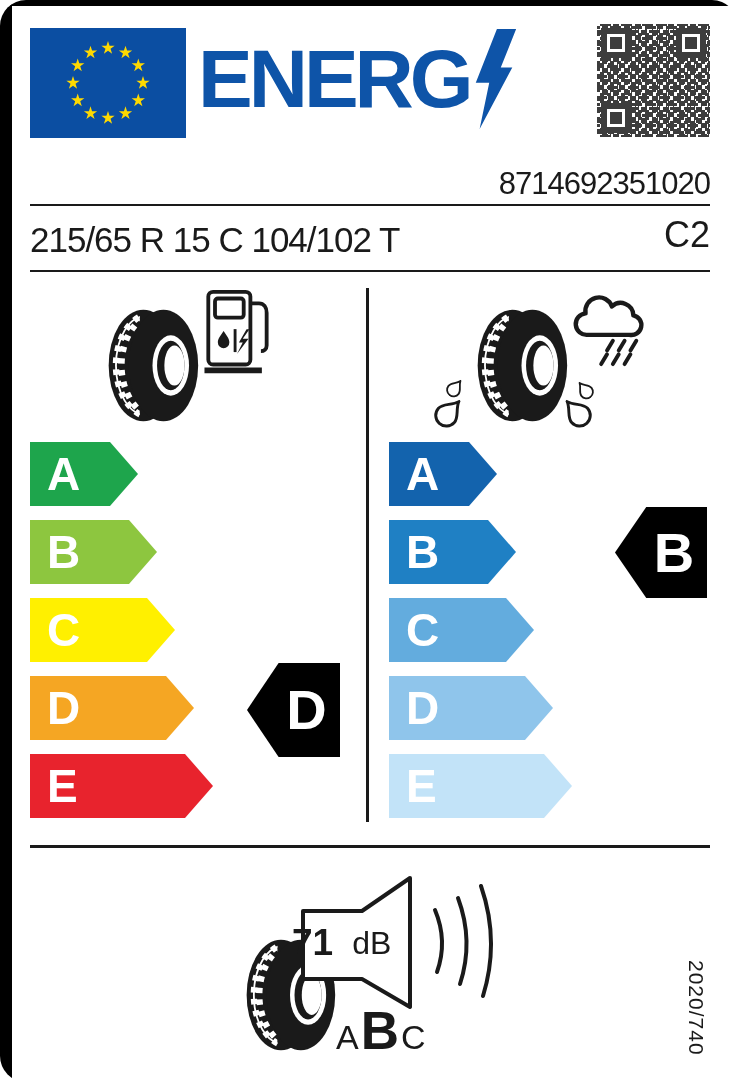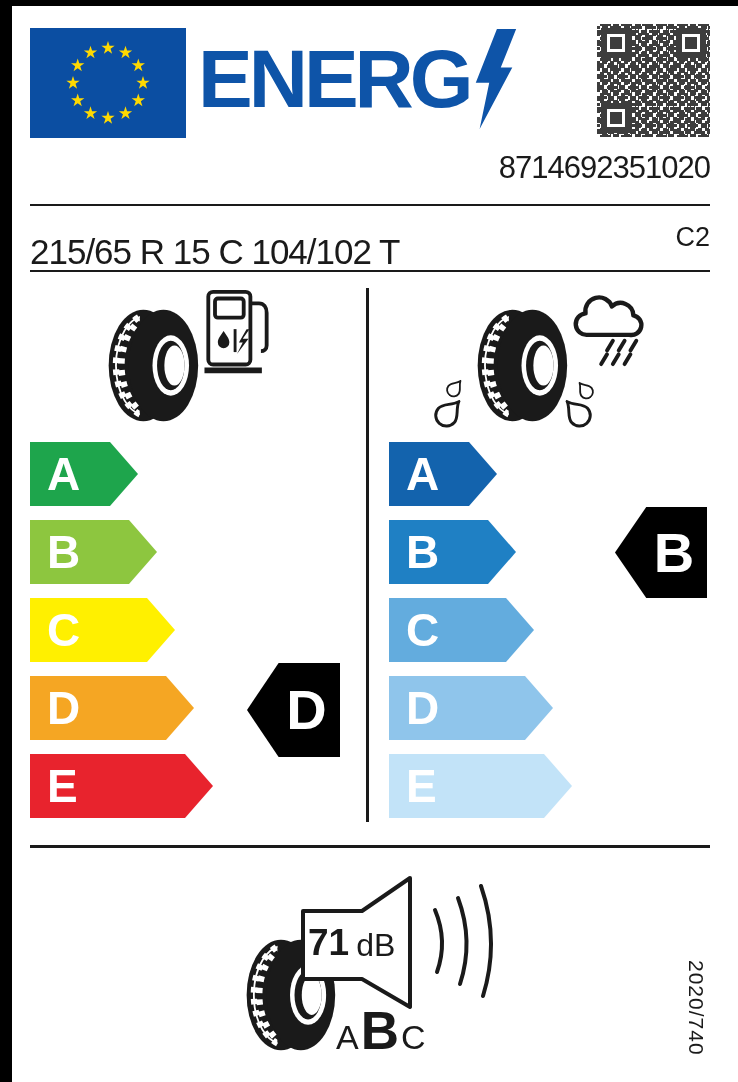--- a/index.html
+++ b/index.html
@@ -1,47 +1,47 @@
 <!DOCTYPE html>
 <html><head>
 <meta charset="utf-8">
 <style>
   html,body{margin:0;padding:0;background:#fff;}
   .label{
     position:relative;width:738px;height:1082px;background:#fff;overflow:hidden;
-    font-family:"Liberation Sans",sans-serif;color:#1a1a1a;
+    font-family:"Liberation Sans",sans-serif;color:#1a1a1a;border-radius:26px;
   }
   .abs{position:absolute;}
   .bar-top{left:0;top:0;width:738px;height:6px;background:#000;}
   .bar-left{left:0;top:0;width:12px;height:1082px;background:#000;}
   .flag{left:30px;top:28px;width:156px;height:110px;}
   .energ{left:198px;top:26px;height:106px;display:flex;align-items:center;}
   .energ-text{font-size:82px;font-weight:bold;letter-spacing:-4px;line-height:1;}
   .energ-bolt{width:46px;height:100px;margin-left:2px;}
   .qr{left:597px;top:24px;width:113px;height:113px;
     background:
       repeating-conic-gradient(#3d3d3d 0% 25%, rgba(0,0,0,0) 0% 50%) 0px 0px/11px 11px,
       repeating-conic-gradient(#3d3d3d 0% 25%, #fff 0% 50%) 3px 2px/7px 7px;
   }
   .finder{position:absolute;width:30px;height:30px;border:6px solid #3d3d3d;background:#fff;box-sizing:border-box;}
   .finder::before{content:"";position:absolute;left:3px;top:3px;width:12px;height:12px;background:#3d3d3d;}
   .brand{left:30px;top:164px;font-size:31px;font-weight:bold;letter-spacing:-1px;}
-  .code{right:28px;top:150px;font-size:31px;letter-spacing:-1px;}
+  .code{right:28px;top:166px;font-size:31px;letter-spacing:-1px;}
   .rule{background:#1a1a1a;height:2px;}
-  .size{left:30px;top:232px;font-size:35px;letter-spacing:-1px;}
-  .c2{right:28px;top:222px;font-size:27px;}
+  .size{left:30px;top:220px;font-size:35px;letter-spacing:-1px;}
+  .c2{right:28px;top:214px;font-size:36px;}
   .vdiv{left:366px;top:288px;width:3px;height:534px;background:#1a1a1a;}
   .arrow{height:64px;clip-path:polygon(0 0,calc(100% - 28px) 0,100% 50%,calc(100% - 28px) 100%,0 100%);
     display:flex;align-items:center;filter:drop-shadow(0 0 1px rgba(0,0,0,.45));}
   .arrow span{color:#fff;font-size:46px;font-weight:bold;padding-left:17px;line-height:1;}
   .indicator{background:#000;clip-path:polygon(34% 0,100% 0,100% 100%,34% 100%,0 50%);
     display:flex;align-items:center;justify-content:center;}
   .indicator span{color:#fff;font-size:56px;font-weight:bold;padding-left:26px;line-height:1;}
   .sep{left:30px;top:845px;width:680px;height:3px;background:#1a1a1a;}
-  .db{left:308px;top:922px;width:120px;display:flex;align-items:flex-end;gap:7px;}
+  .db{left:292px;top:922px;width:120px;display:flex;align-items:center;gap:19px;}
   .db .v{font-size:37px;font-weight:bold;}
   .db .u{font-size:32px;}
   .abc{left:336px;top:1000px;display:flex;align-items:baseline;gap:2px;}
   .abc .s{font-size:34px;}
   .abc .big{font-size:53px;font-weight:bold;}
   .reg{left:684px;top:960px;height:110px;writing-mode:vertical-rl;font-size:21px;letter-spacing:1px;}
   svg{display:block;}
 </style>
 </head>
 <body>

